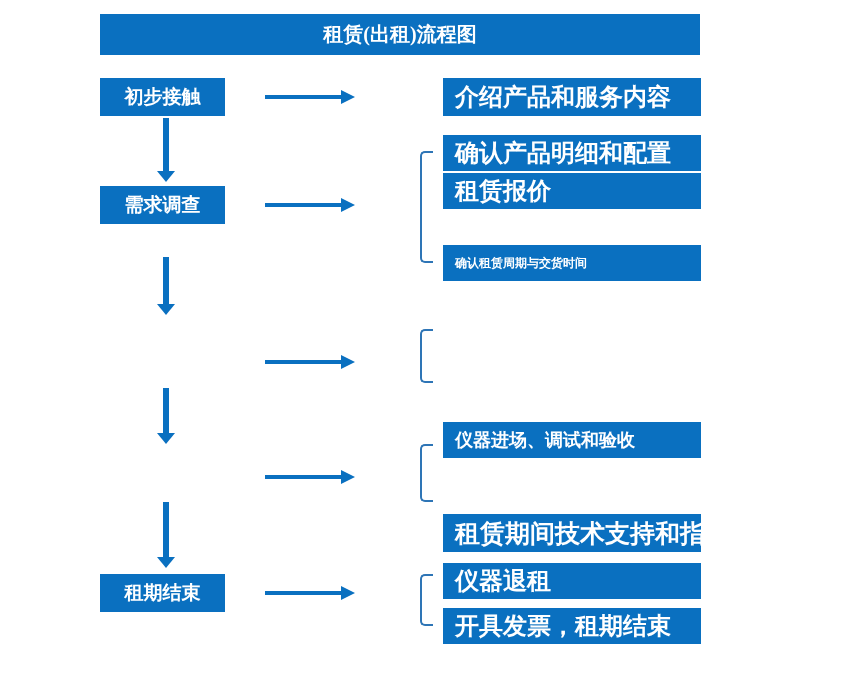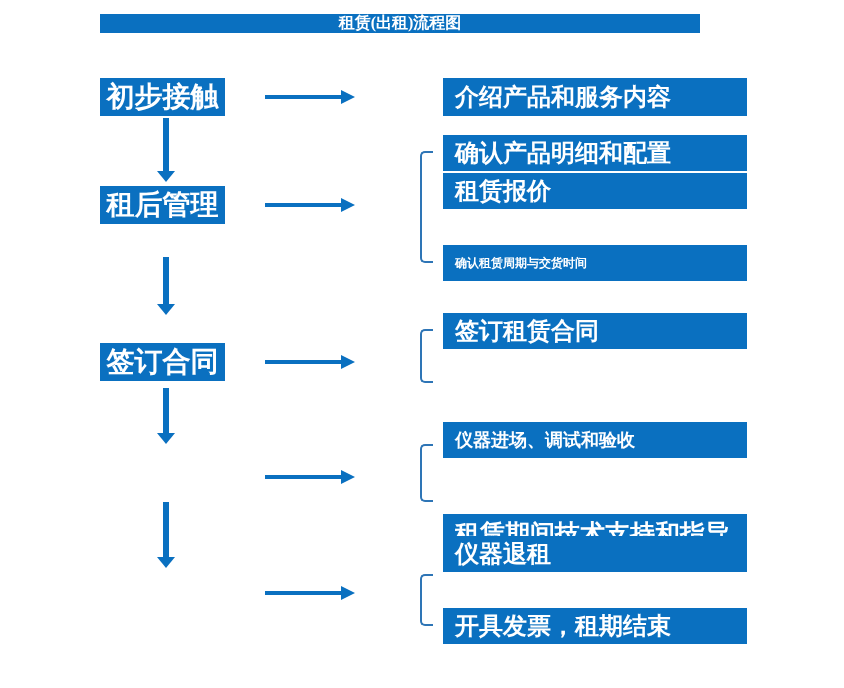--- a/index.html
+++ b/index.html
@@ -4,33 +4,33 @@
 <style>
   html,body{margin:0;padding:0;background:#ffffff;}
   .canvas{
     position:relative;width:844px;height:688px;background:#ffffff;overflow:hidden;
     font-family:"Liberation Serif","DejaVu Serif",serif;
   }
   .bluebox{
     position:absolute;background:#0a70c0;color:#ffffff;font-weight:bold;
     display:flex;align-items:center;white-space:nowrap;box-sizing:border-box;
   }
-  .title{left:100px;top:14px;width:600px;height:19px;font-size:16px;justify-content:center;}
-  .step{left:100px;width:125px;height:38px;font-size:28px;justify-content:center;}
-  .detail{left:443px;width:304px;height:36px;font-size:24px;padding-left:12px;justify-content:flex-start;text-align:right;}
+  .title{left:100px;top:14px;width:600px;height:41px;font-size:20px;justify-content:center;}
+  .step{left:100px;width:125px;height:38px;font-size:19px;justify-content:center;}
+  .detail{left:443px;width:258px;height:36px;font-size:24px;padding-left:12px;justify-content:flex-start;text-align:right;}
   .s1{top:78px}.s2{top:186px}.s3{top:343px}.s4{top:458px}.s5{top:574px}
   .r1{top:78px;height:38px}
   .r2{top:135px}
   .r3{top:173px}
   .r4{top:245px;font-size:12px}
   .r5{top:313px}
   .r6{top:365px}
   .r7{top:422px;font-size:18px}
   .r8{top:514px;height:38px;font-size:25px}
-  .r9{top:536px}
+  .r9{top:563px}
   .r10{top:608px}
   
   .harrow{position:absolute;left:265px;width:90px;height:14px;}
   .harrow .stem{position:absolute;left:0;top:5px;width:77px;height:4px;background:#0a70c0;}
   .harrow .head{position:absolute;right:0;top:0;width:0;height:0;
     border-top:7px solid transparent;border-bottom:7px solid transparent;border-left:14px solid #0a70c0;}
   .h1{top:90px}.h2{top:198px}.h3{top:355px}.h4{top:470px}.h5{top:586px}
   
   .varrow{position:absolute;left:157px;width:18px;}
   .varrow .stem{position:absolute;left:6px;top:0;width:6px;bottom:10px;background:#0a70c0;}
@@ -49,22 +49,22 @@
   .b5{top:574px;height:52px}
 </style>
 </head>
 <body>
 
 <div class="canvas">
 
   <div class="bluebox title">租赁(出租)流程图</div>
 
   <div class="bluebox step s1">初步接触</div>
-  <div class="bluebox step s2">租后管理</div>
-  <div class="bluebox step s3">签订合同</div>
+  <div class="bluebox step s2">需求调查</div>
+  <div class="bluebox step s5">租期结束</div>
 
   <div class="varrow v1">
     <span class="stem"></span>
     <span class="head"></span>
   </div>
   <div class="varrow v2">
     <span class="stem"></span>
     <span class="head"></span>
   </div>
   <div class="varrow v3">
@@ -99,19 +99,18 @@
 
   <div class="bracket b2"></div>
   <div class="bracket b3"></div>
   <div class="bracket b4"></div>
   <div class="bracket b5"></div>
 
   <div class="bluebox detail r1">介绍产品和服务内容</div>
   <div class="bluebox detail r2">确认产品明细和配置</div>
   <div class="bluebox detail r3">租赁报价</div>
   <div class="bluebox detail r4">确认租赁周期与交货时间</div>
-  <div class="bluebox detail r5">签订租赁合同</div>
   <div class="bluebox detail r7">仪器进场、调试和验收</div>
   <div class="bluebox detail r8">租赁期间技术支持和指导</div>
   <div class="bluebox detail r9">仪器退租</div>
   <div class="bluebox detail r10">开具发票，租期结束</div>
 
 </div>
 
 </body></html>

